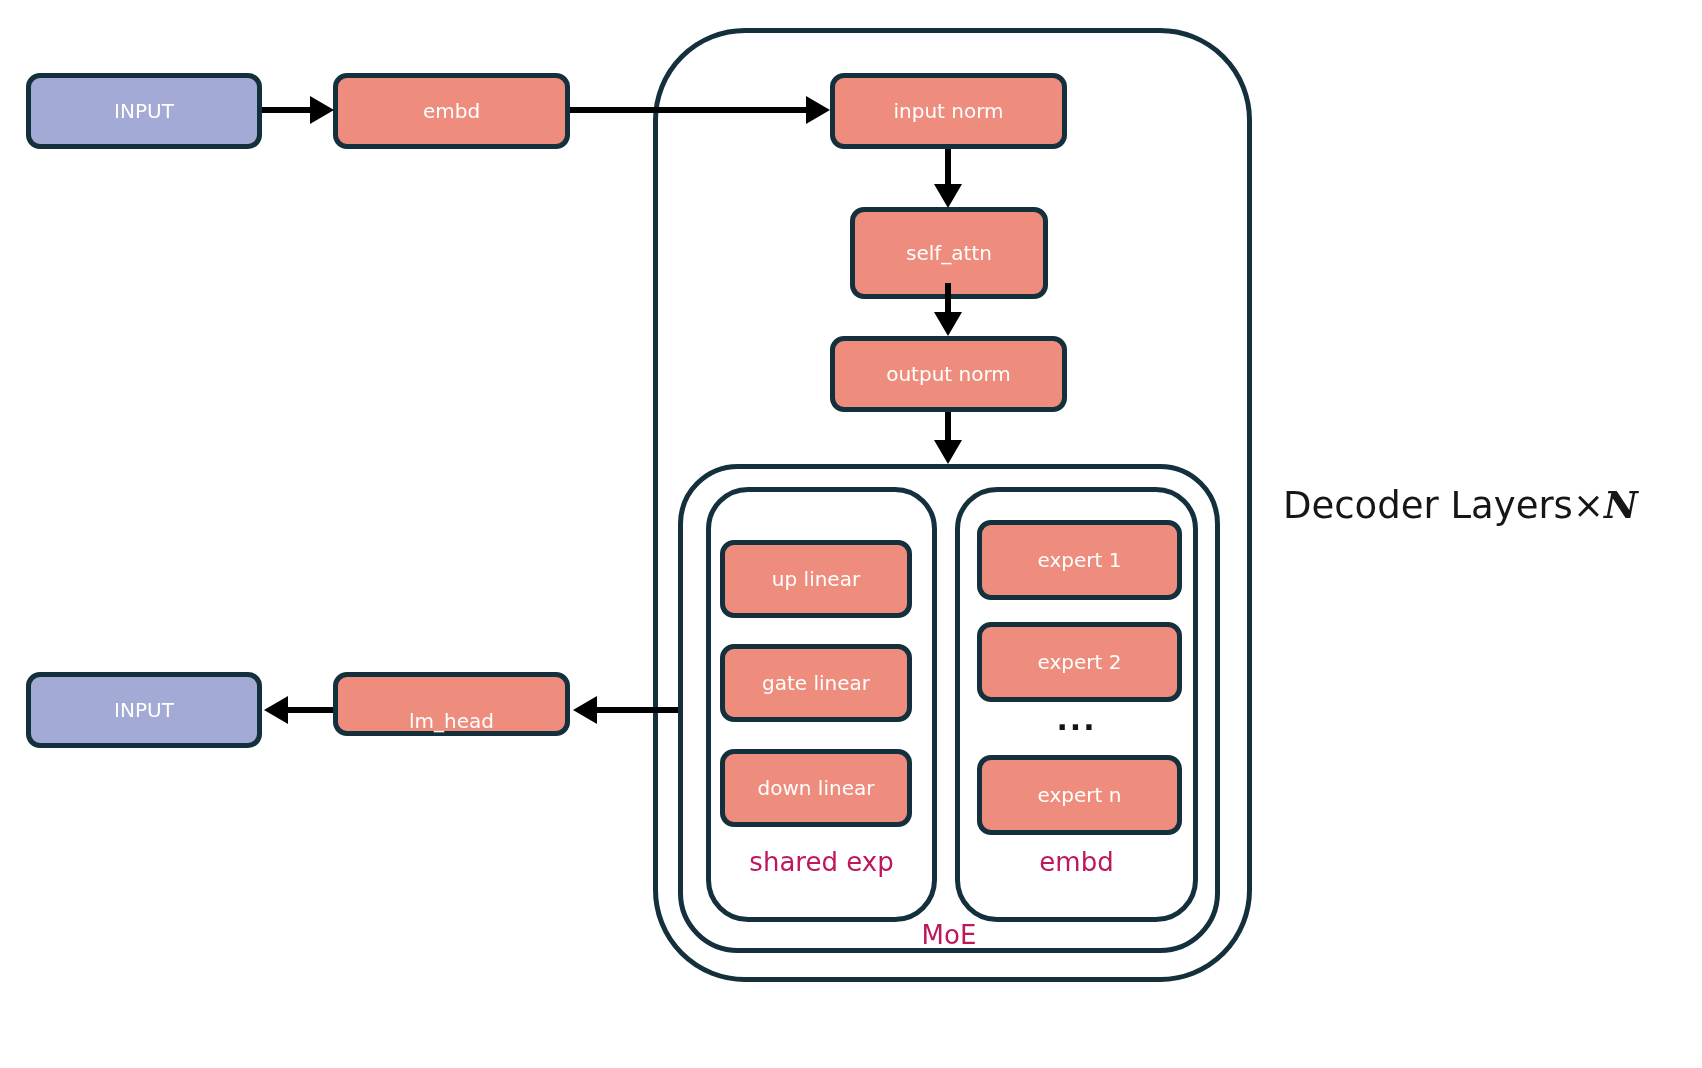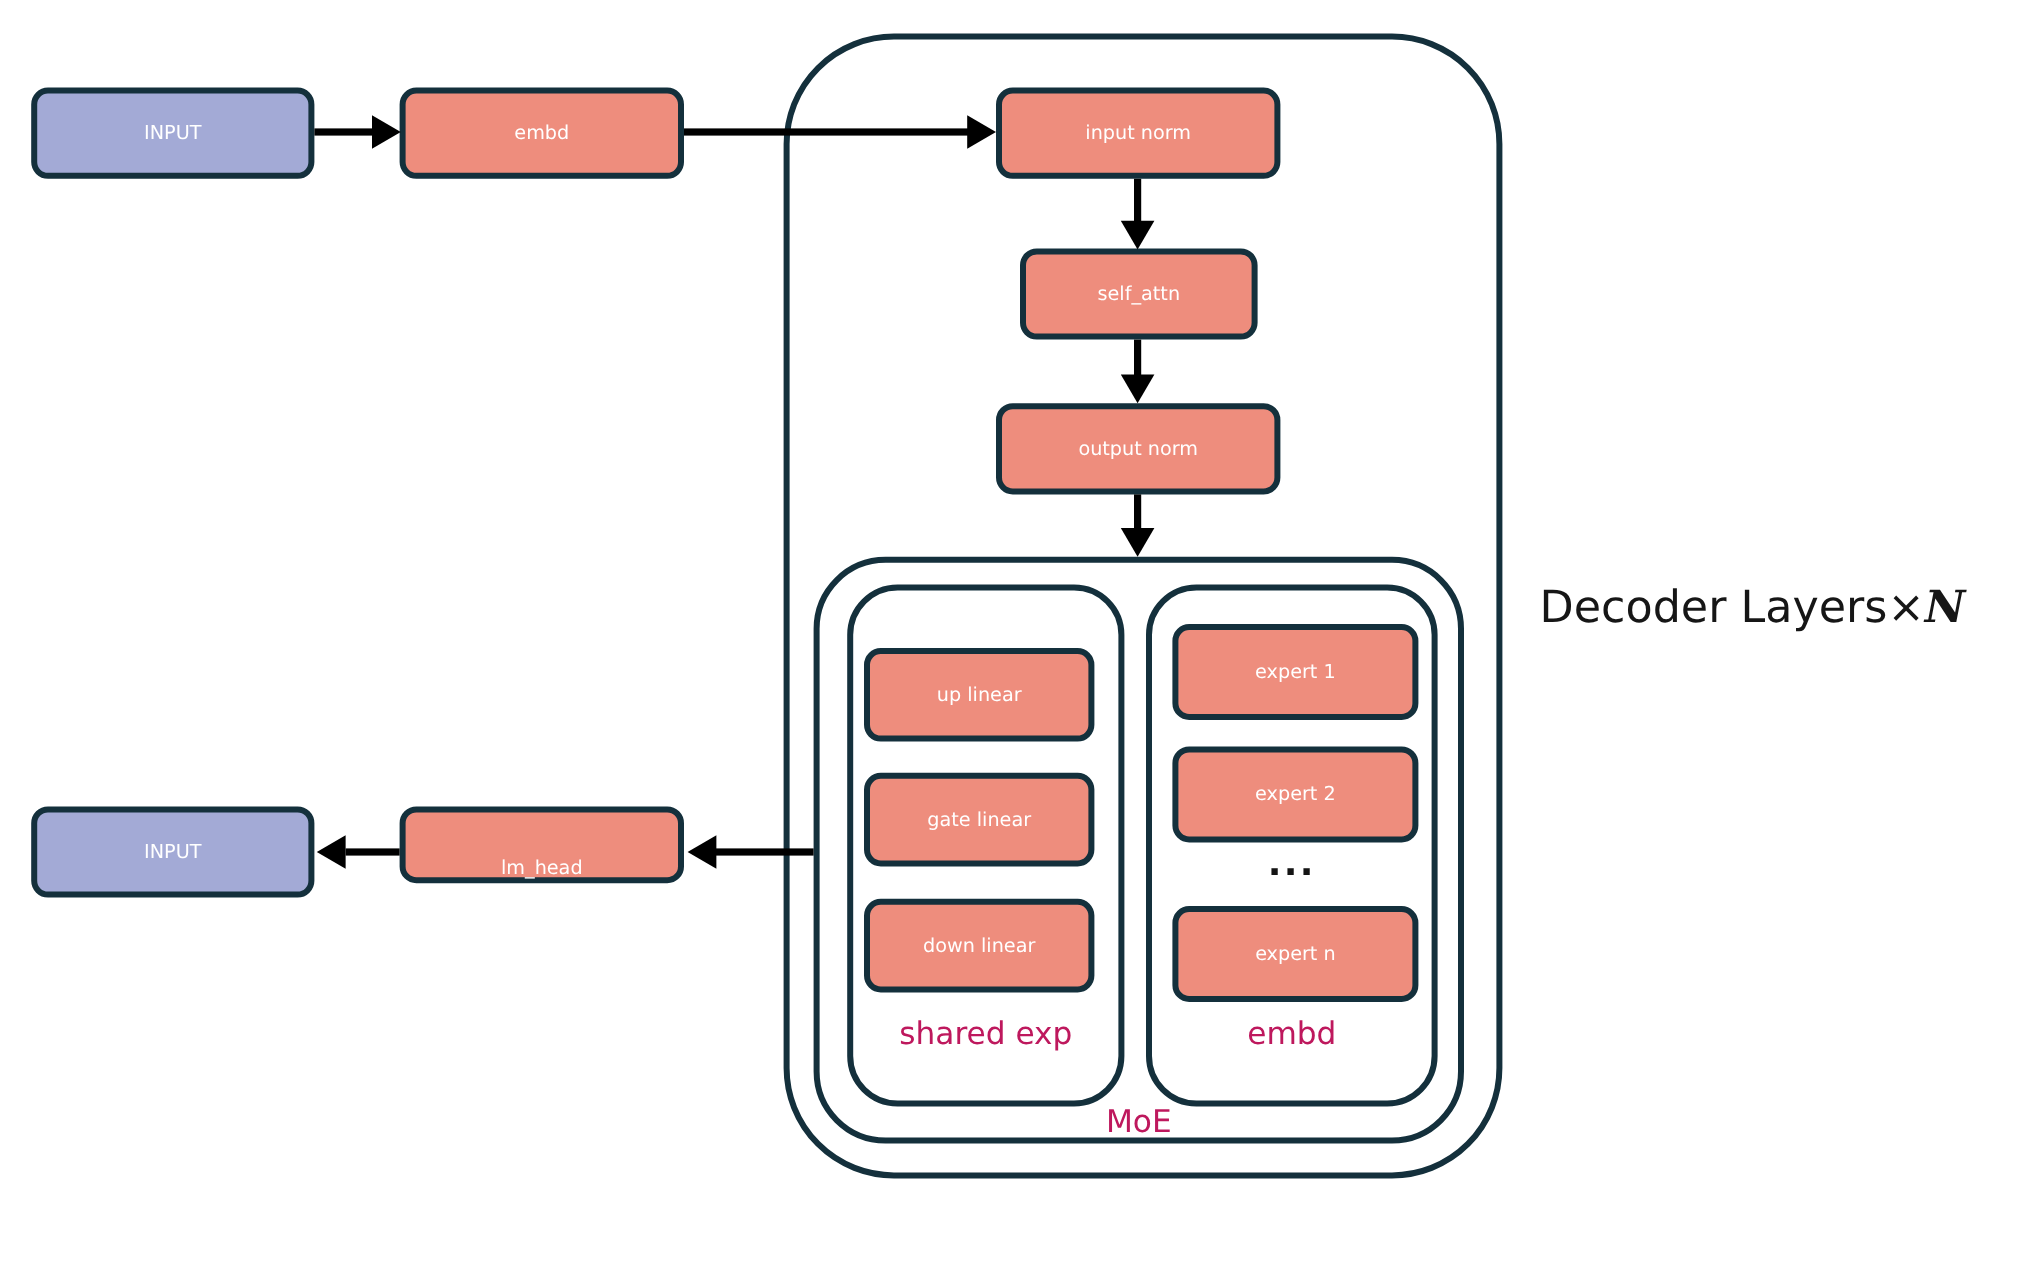--- a/index.html
+++ b/index.html
@@ -9,21 +9,21 @@
     background:var(--bg,#ffffff);
     font-family:"DejaVu Sans","Liberation Sans",sans-serif;
     overflow:hidden;
   }
   .box {
     position:absolute; box-sizing:border-box;
     border:5px solid var(--c-border,#14303c);
     border-radius:14px;
     background:var(--c-node,#ee8d7d);
     display:flex; align-items:center; justify-content:center;
-    color:#ffffff; font-size:16px; line-height:1; white-space:nowrap;
+    color:#ffffff; font-size:20px; line-height:1; white-space:nowrap;
   }
   .box.io { background:var(--c-io,#a3aad6); }
   .group {
     position:absolute; box-sizing:border-box;
     border:5px solid var(--c-border,#14303c);
     background:transparent;
   }
   .group-label {
     position:absolute; left:0; right:0; text-align:center;
     color:#be185d; font-size:26px; line-height:30px; white-space:nowrap;
@@ -51,21 +51,21 @@
 <body>
 
 <div id="canvas" style="--bg: #ffffff; --c-node: #ee8d7d; --c-io: #a3aad6; --c-border: #14303c; --c-arrow: #000000;">
 
   <div class="group" style="left:653px; top:28px; width:599px; height:954px; border-radius:92px;">
 
     <div class="box" style="left:172px; top:40px; width:237px; height:76px;">
       <span>input norm</span>
     </div>
 
-    <div class="box" style="left:192px; top:174px; width:198px; height:76px;">
+    <div class="box" style="left:192px; top:174px; width:198px; height:92px;">
       <span>self_attn</span>
     </div>
 
     <div class="box" style="left:172px; top:303px; width:237px; height:76px;">
       <span>output norm</span>
     </div>
 
     <div class="group" style="left:20px; top:431px; width:542px; height:489px; border-radius:60px;">
 
       <div class="group" style="left:23px; top:18px; width:231px; height:435px; border-radius:42px;">

